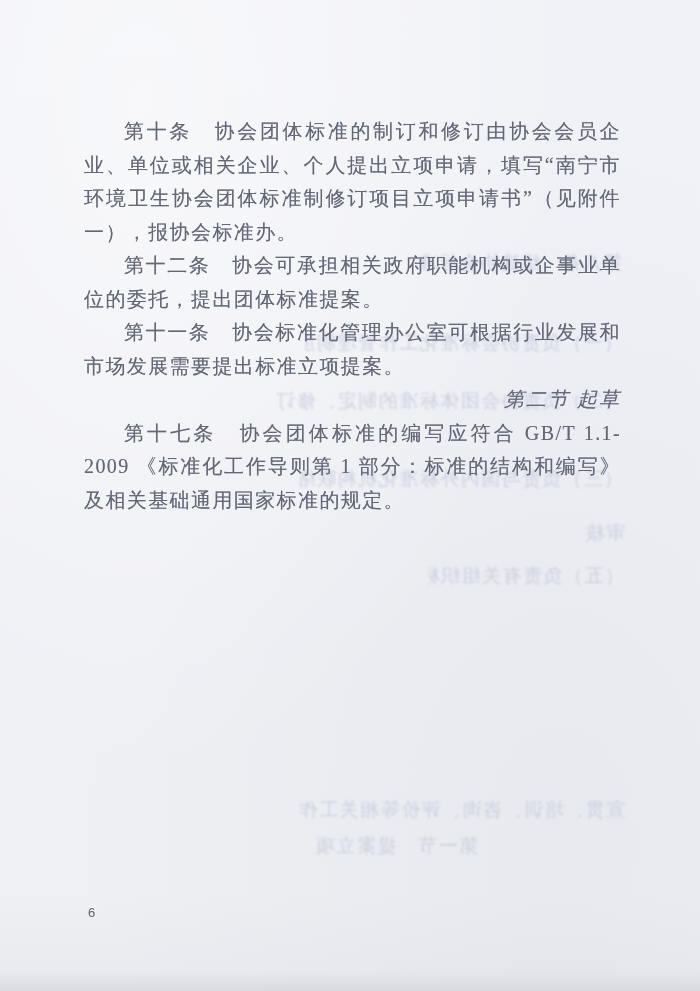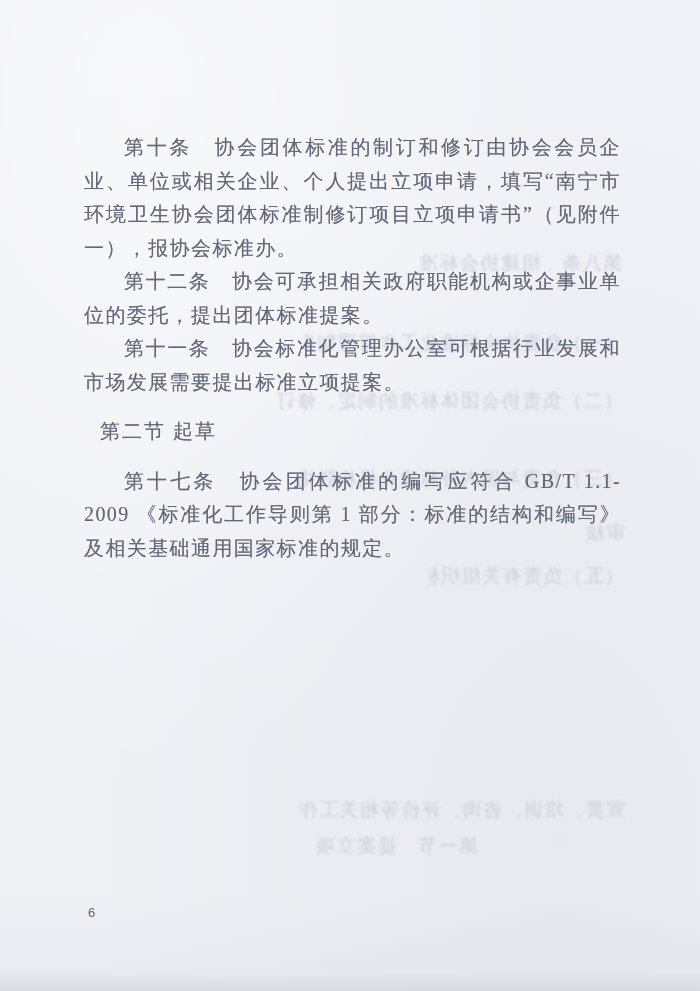--- a/index.html
+++ b/index.html
@@ -21,44 +21,45 @@
     position: absolute;
     inset: 0;
     background:
       radial-gradient(ellipse at 20% 10%, rgba(255,255,255,0.5), rgba(255,255,255,0) 55%),
       radial-gradient(ellipse at 80% 85%, rgba(210,213,222,0.25), rgba(255,255,255,0) 60%);
     pointer-events: none;
   }
   .body-text {
     position: absolute;
     left: 84px;
-    top: 131px;
+    top: 115px;
     width: 537px;
     font-size: 20px;
     line-height: 33.5px;
     letter-spacing: 1.4px;
     color: #636877;
     text-align: justify;
     text-justify: inter-ideograph;
   }
   .body-text p {
     margin: 0;
     text-indent: 2em;
     
     text-shadow: 0 0 0.6px rgba(99,104,119,0.55);
   }
   .section-heading {
-    margin: 16px;
+    margin: 0;
     font-size: 20px;
     font-weight: normal;
     line-height: 33.5px;
-    text-align: left;
+    text-align: right;
     letter-spacing: 2px;
     color: #636877;
     text-shadow: 0 0 0.6px rgba(99,104,119,0.55);
+    font-style: italic;
   }
   .page-number {
     position: absolute;
     left: 88px;
     top: 905px;
     font-size: 13px;
     color: #5d6270;
     font-family: "Liberation Sans", sans-serif;
   }
   

